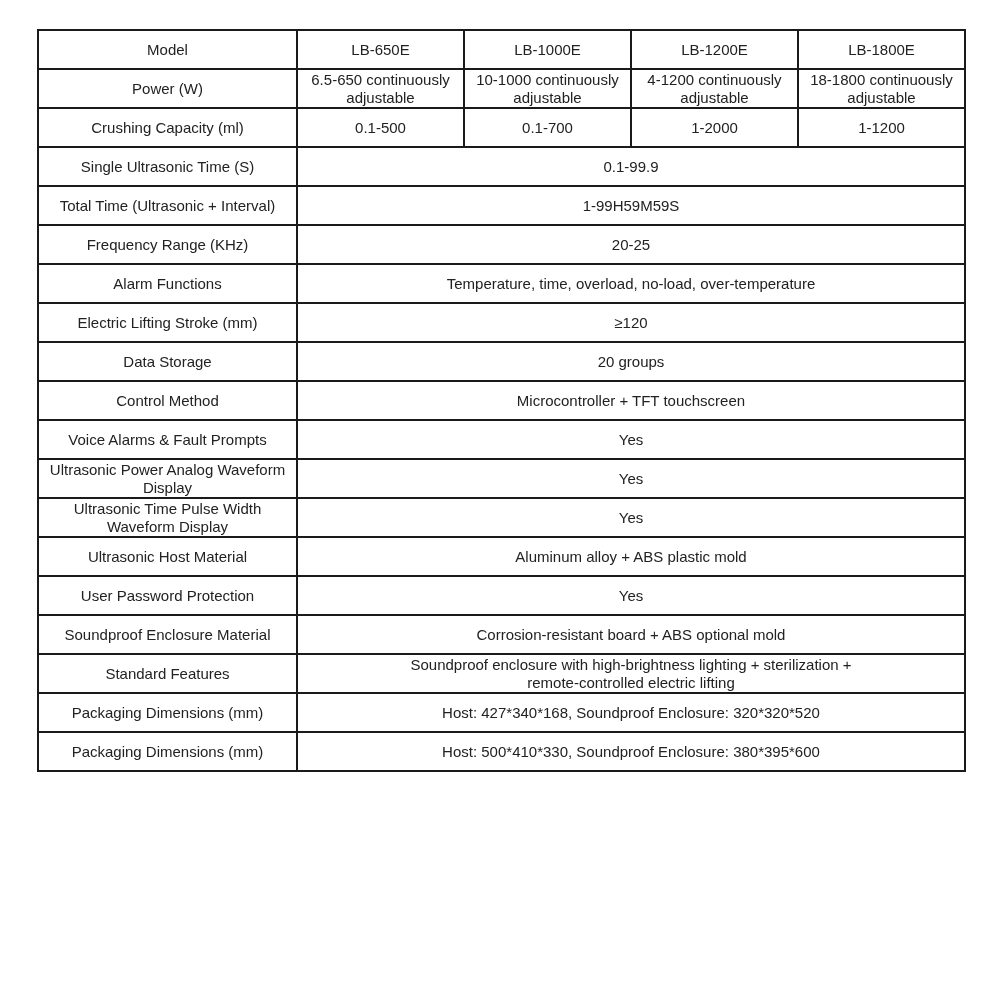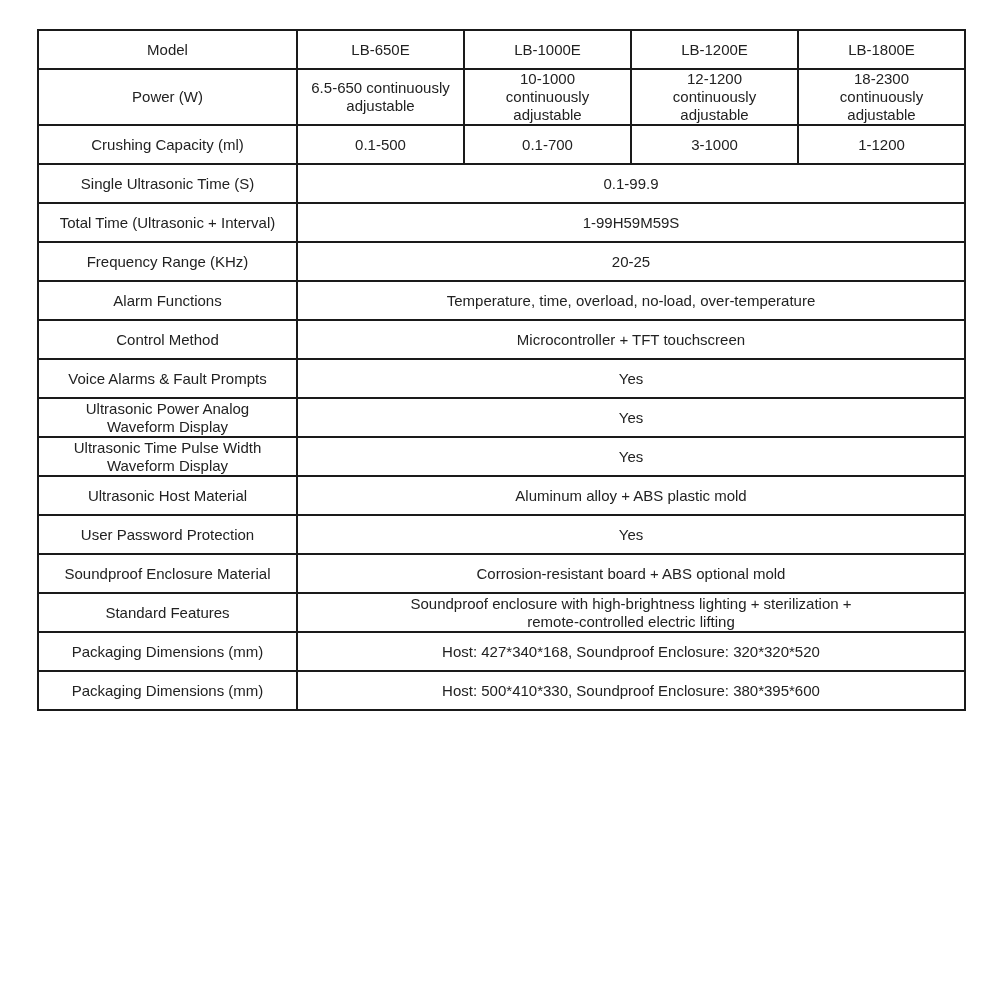--- a/index.html
+++ b/index.html
@@ -22,21 +22,21 @@
       border-collapse: collapse;
       table-layout: fixed;
     }
     table.spec td {
       border: 2px solid #1a1a1a;
       text-align: center;
       vertical-align: middle;
       font-size: 15px;
       line-height: 18px;
       height: 39px;
-      padding: 0 12px;
+      padding: 0 4px;
       box-sizing: border-box;
       overflow: hidden;
     }
     col.c-label { width: 259px; }
     col.c-m { width: 167px; }
   </style>
 </head>
 <body>
 
 <table class="spec">
@@ -52,45 +52,53 @@
       <td>Model</td>
       <td>LB-650E</td>
       <td>LB-1000E</td>
       <td>LB-1200E</td>
       <td>LB-1800E</td>
     </tr>
     <tr>
       <td>Power (W)</td>
       <td>6.5-650 continuously adjustable</td>
       <td>10-1000 continuously adjustable</td>
-      <td>12-1200 continuously adjustable</td>
-      <td>18-2300 continuously adjustable</td>
+      <td>4-1200 continuously adjustable</td>
+      <td>18-1800 continuously adjustable</td>
     </tr>
     <tr>
       <td>Crushing Capacity (ml)</td>
       <td>0.1-500</td>
       <td>0.1-700</td>
-      <td>3-1000</td>
+      <td>1-2000</td>
       <td>1-1200</td>
     </tr>
     <tr>
       <td>Single Ultrasonic Time (S)</td>
       <td colspan="4">0.1-99.9</td>
     </tr>
     <tr>
       <td>Total Time (Ultrasonic + Interval)</td>
       <td colspan="4">1-99H59M59S</td>
     </tr>
     <tr>
       <td>Frequency Range (KHz)</td>
       <td colspan="4">20-25</td>
     </tr>
     <tr>
       <td>Alarm Functions</td>
       <td colspan="4">Temperature, time, overload, no-load, over-temperature</td>
+    </tr>
+    <tr>
+      <td>Electric Lifting Stroke (mm)</td>
+      <td colspan="4">≥120</td>
+    </tr>
+    <tr>
+      <td>Data Storage</td>
+      <td colspan="4">20 groups</td>
     </tr>
     <tr>
       <td>Control Method</td>
       <td colspan="4">Microcontroller + TFT touchscreen</td>
     </tr>
     <tr>
       <td>Voice Alarms &amp; Fault Prompts</td>
       <td colspan="4">Yes</td>
     </tr>
     <tr>

